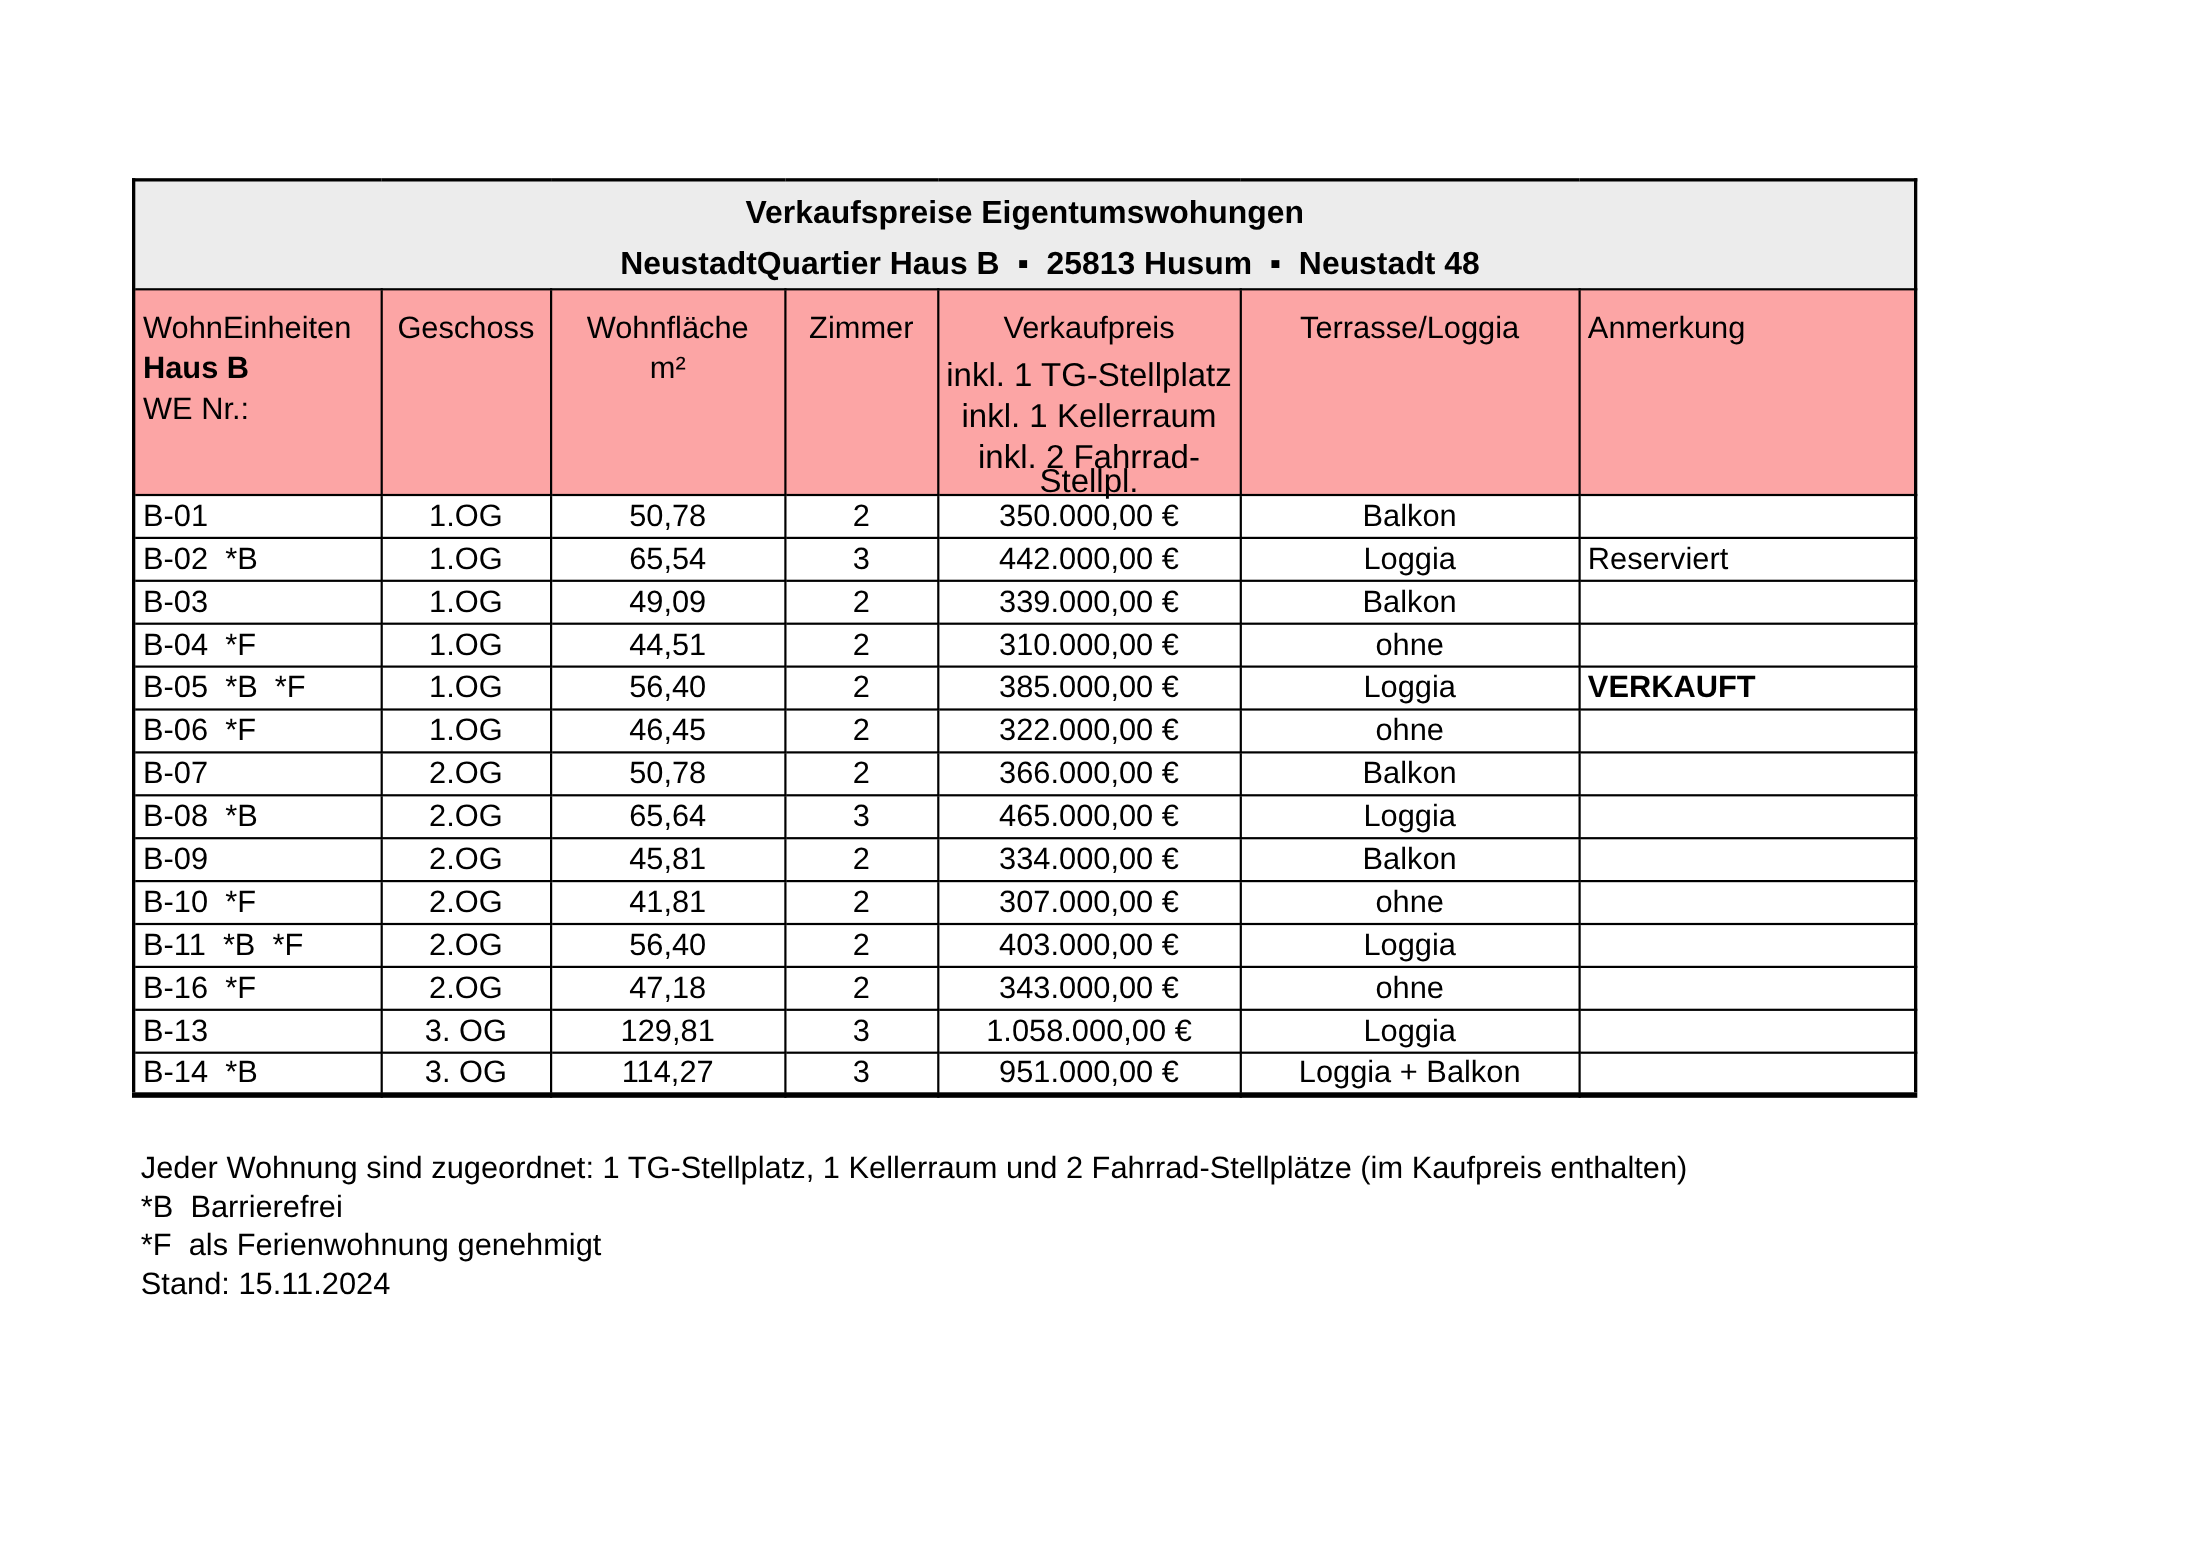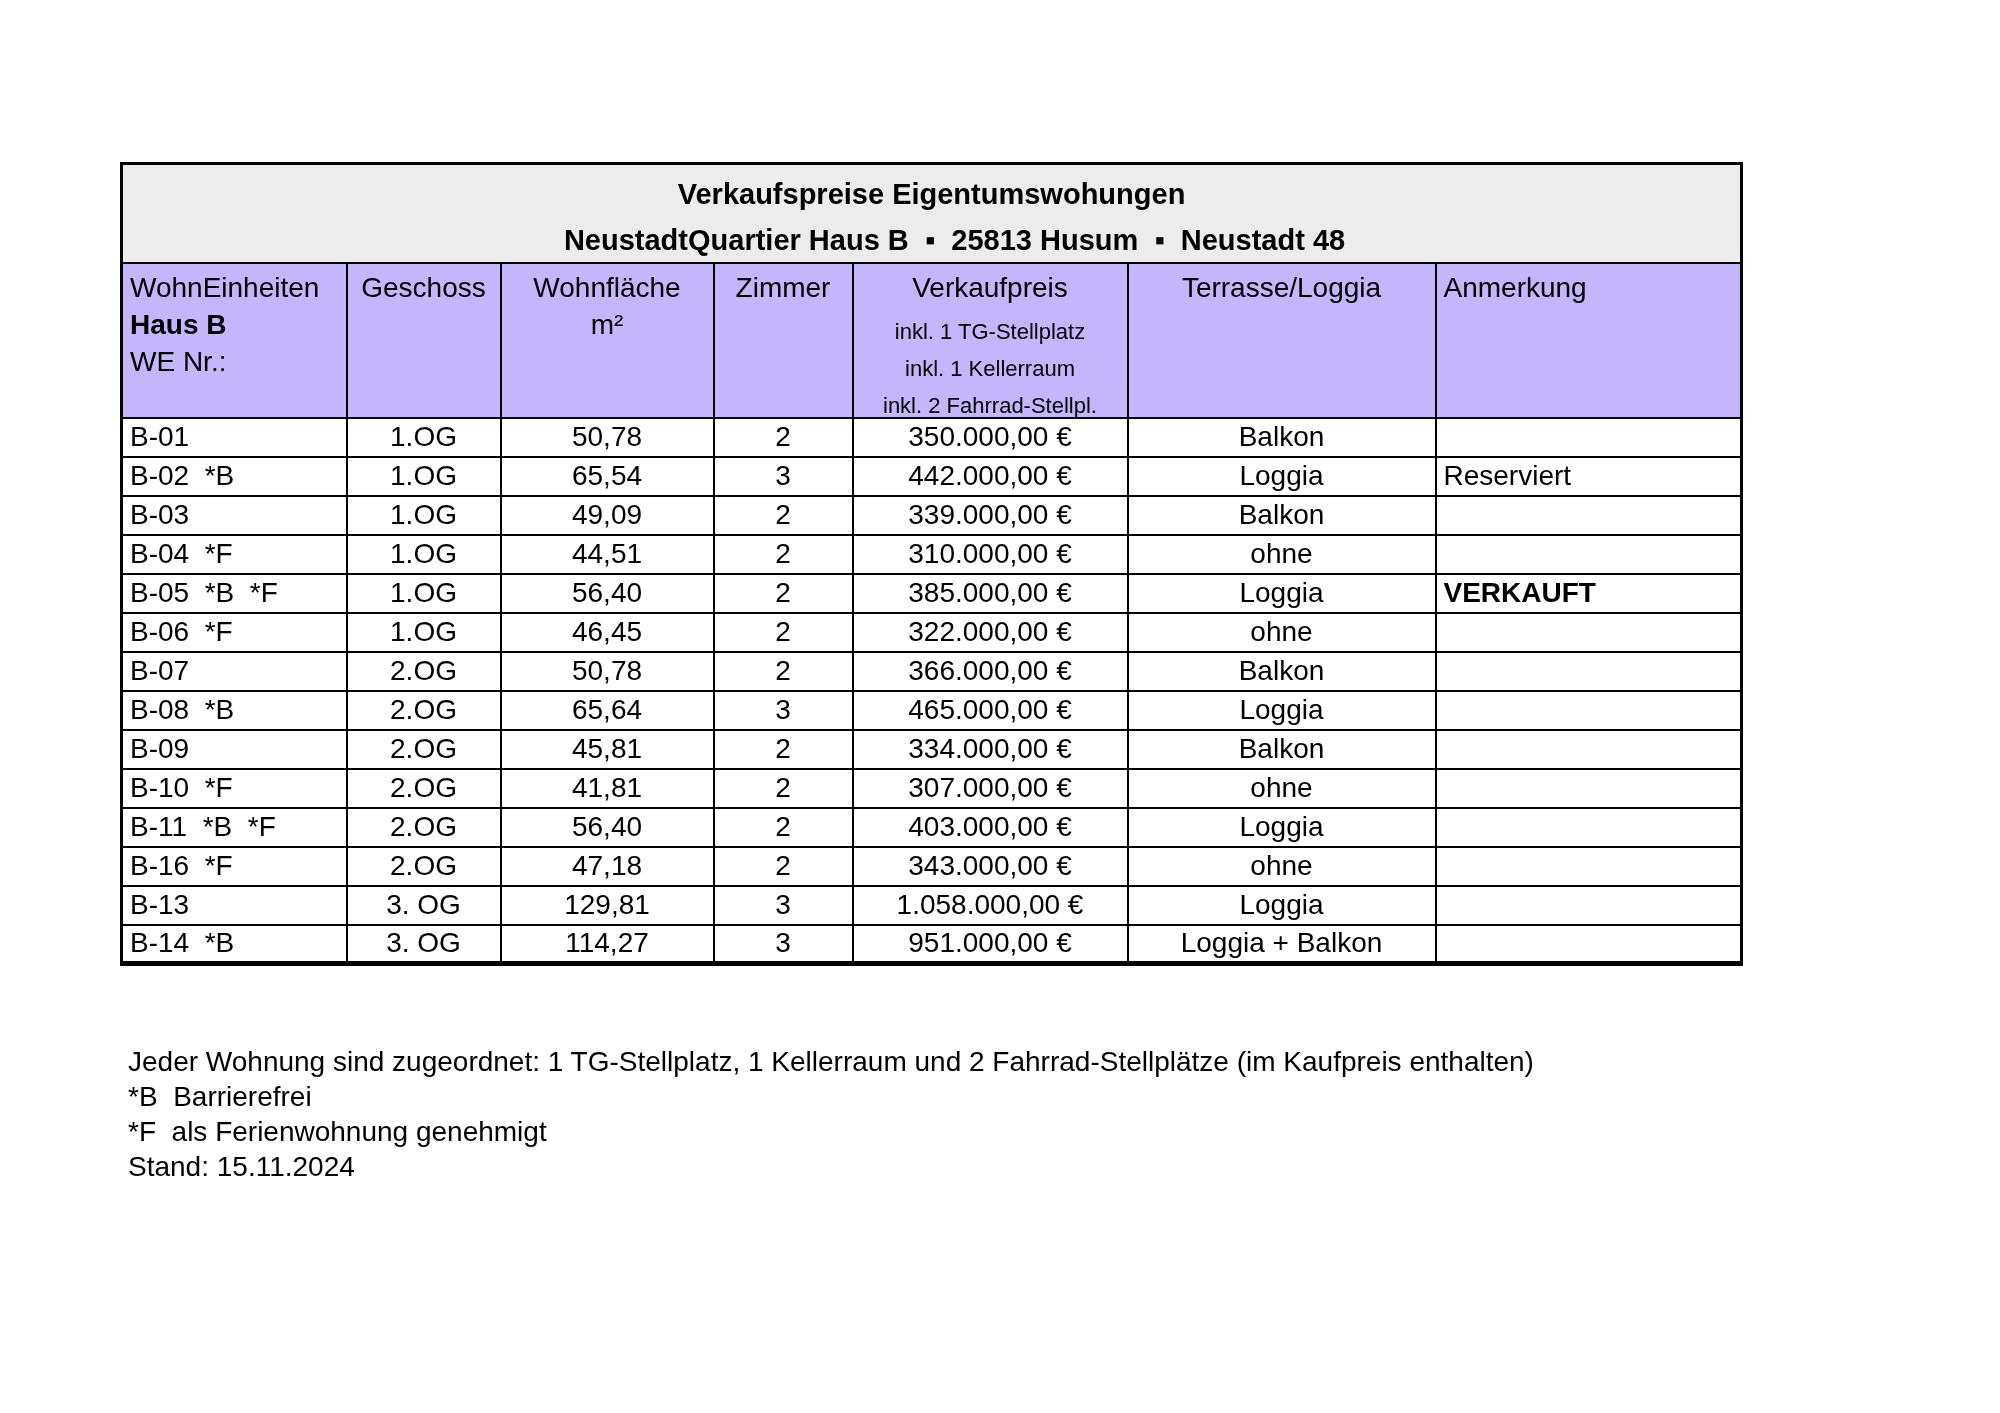--- a/index.html
+++ b/index.html
@@ -60,28 +60,28 @@
     padding-left: 46px;
   }
 
   
   tr.col-header th {
     height: 136px;
     vertical-align: top;
     font-weight: normal;
     font-size: 28px;
     text-align: center;
-    padding-top: 5px;
-    background: #c4b5fd;
+    padding-top: 15px;
+    background: #fca5a5;
   }
   tr.col-header th.h-left { text-align: left; padding-left: 7px; }
   .hline { line-height: 37px; white-space: pre-wrap; }
   .hline.bold { font-weight: bold; }
   .h-sub {
-    font-size: 22px;
+    font-size: 30px;
     line-height: 22px;
     margin-top: 15px;
     white-space: pre-wrap;
   }
 
   
   tbody td {
     height: 39px;
     font-size: 28px;
     text-align: center;

